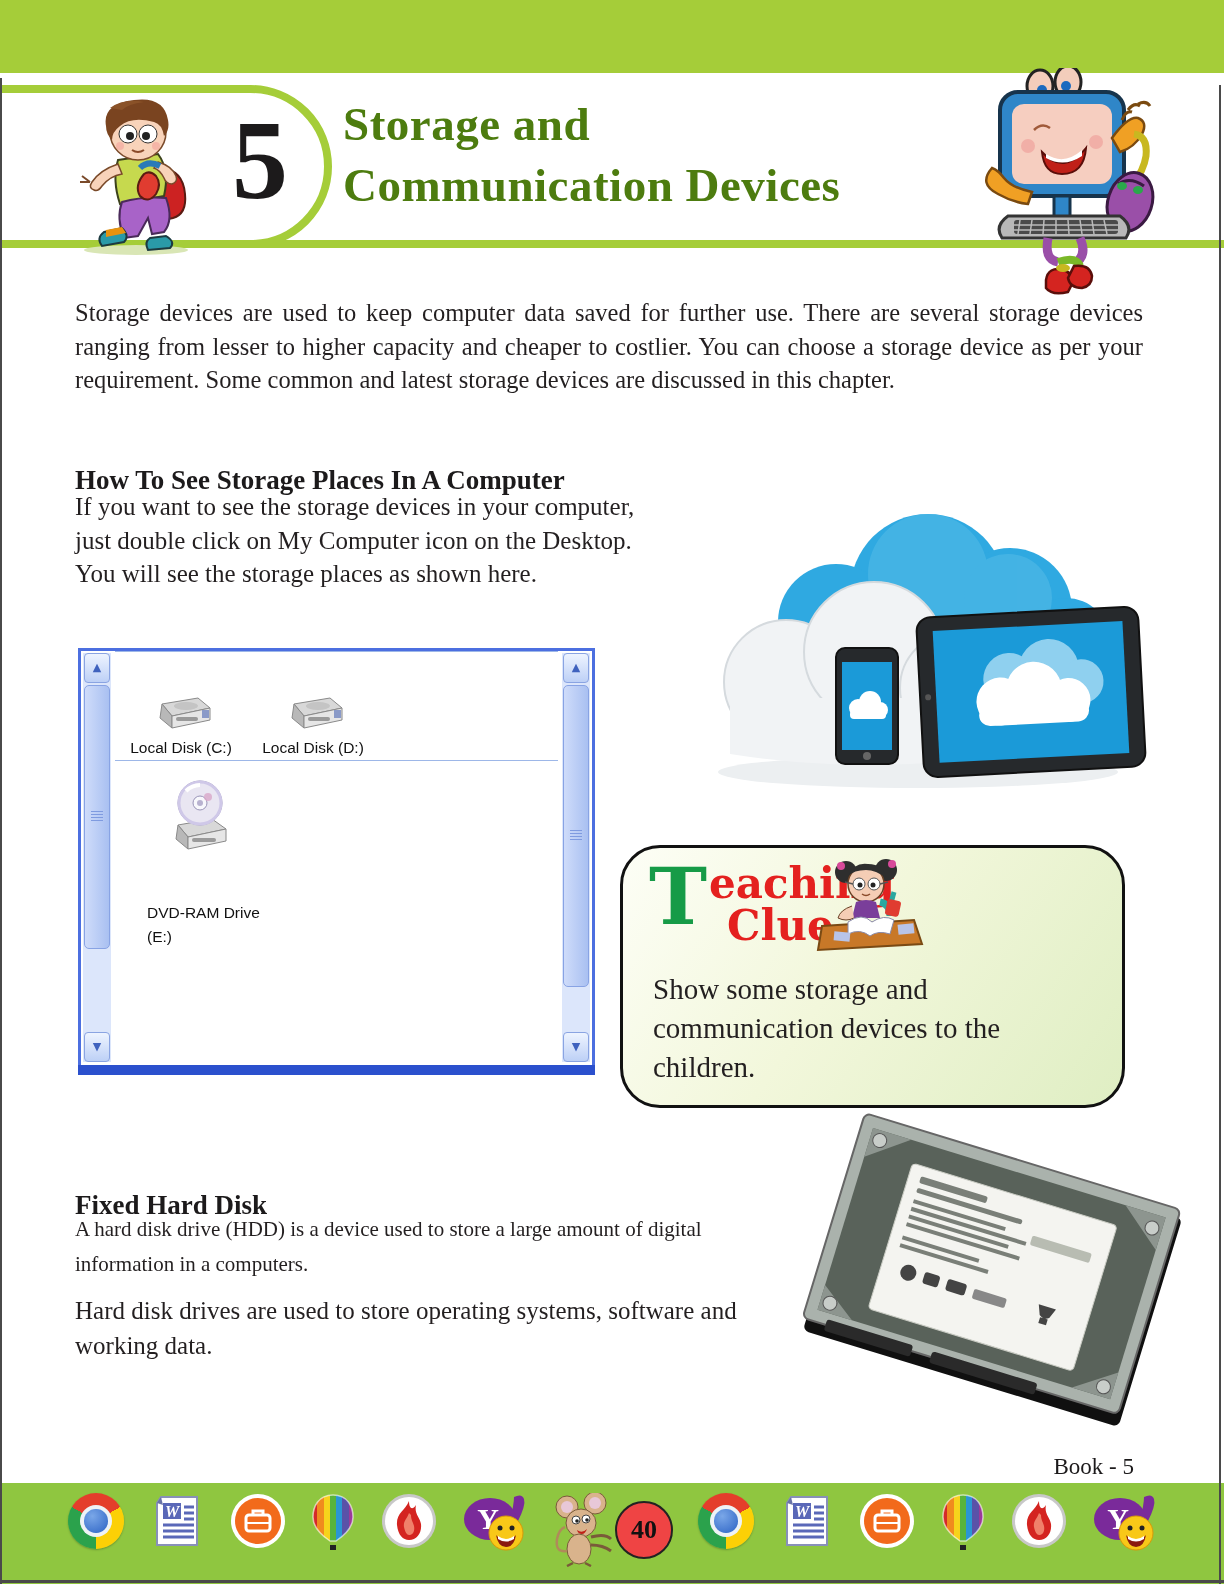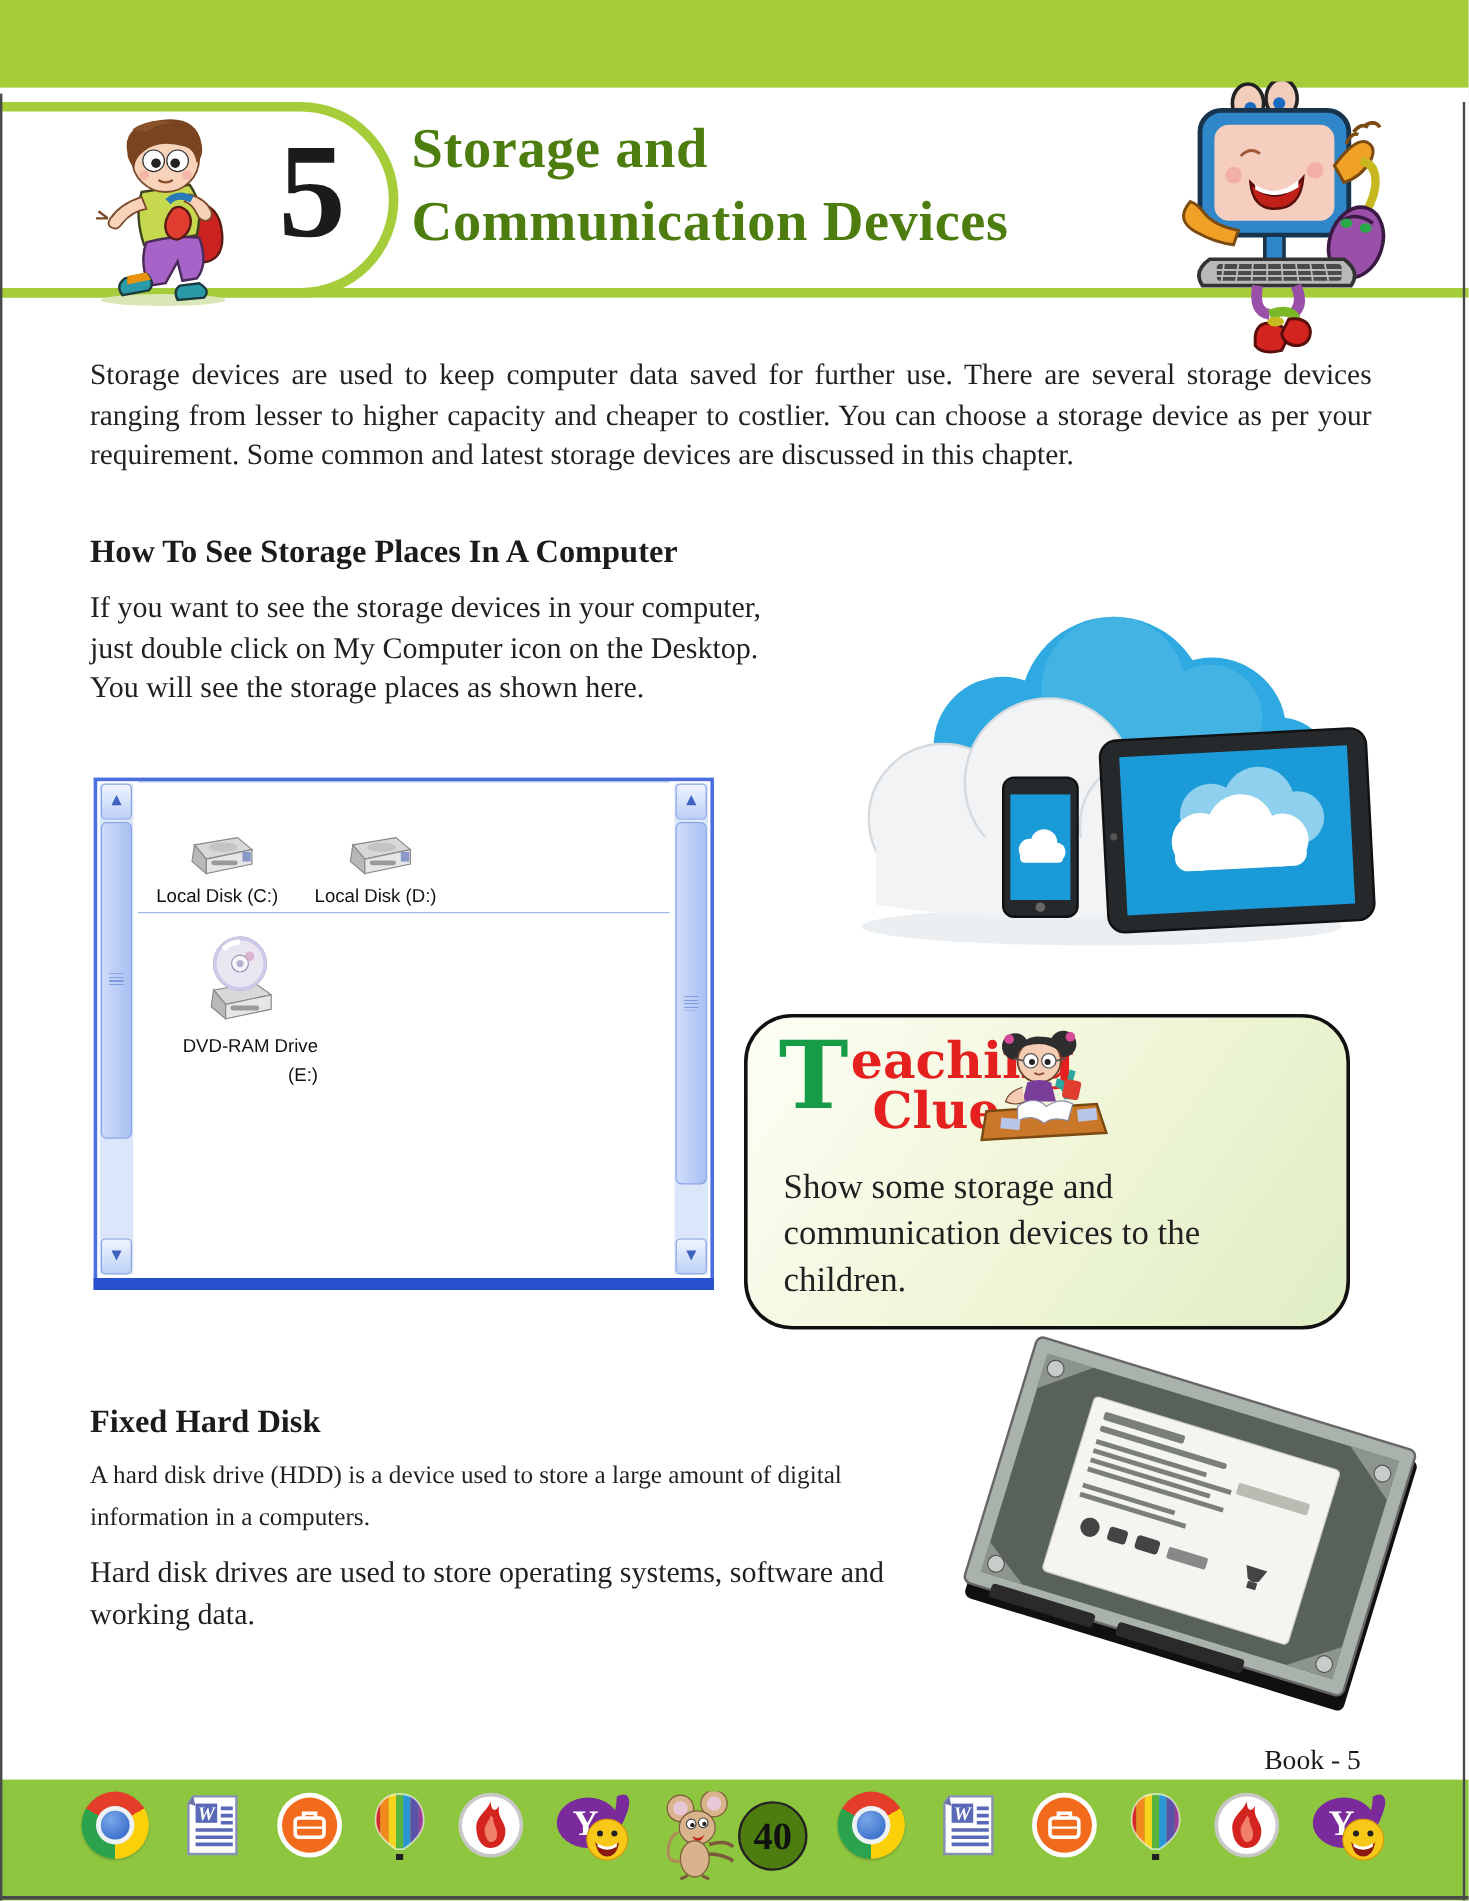--- a/index.html
+++ b/index.html
@@ -17,21 +17,21 @@
   .green-line{position:absolute;left:0;top:240px;width:1224px;height:8px;background:#a5cd39;z-index:1;}
   .chapter-num{position:absolute;left:232px;top:96px;font-size:112px;font-weight:bold;z-index:2;
                font-family:"Liberation Serif",serif;color:#1c1a1b;}
   .chapter-title{position:absolute;left:343px;top:94px;width:640px;z-index:2;
                  font-size:47px;font-weight:bold;line-height:61px;color:#4d7c0f;letter-spacing:.5px;}
   .boy{position:absolute;left:66px;top:98px;z-index:3;}
   .pc-char{position:absolute;left:962px;top:68px;z-index:5;}
   
   .intro{position:absolute;left:75px;top:296px;width:1068px;font-size:24.5px;line-height:33.5px;
          text-align:justify;}
-  .h-section{position:absolute;font-size:27px;font-weight:bold;color:#1c1a1b;}
+  .h-section{position:absolute;font-size:27px;font-weight:bold;color:#1c1a1b;margin-top:21px;}
   .h1{left:75px;top:444px;}
   .para-see{position:absolute;left:75px;top:490px;width:596px;font-size:25px;line-height:33.5px;}
   .h2{left:75px;top:1169px;}
   .para-hdd1{position:absolute;left:75px;top:1212px;width:700px;font-size:21px;line-height:34.5px;}
   .para-hdd2{position:absolute;left:75px;top:1294px;width:720px;font-size:25px;line-height:34.5px;}
   
   .explorer{position:absolute;left:78px;top:648px;width:517px;height:427px;background:#fff;
             border:3px solid #4c6fe0;box-sizing:border-box;font-family:"Liberation Sans",sans-serif;z-index:2;}
   .sb{position:absolute;top:2px;bottom:10px;width:28px;background:#dce6fb;}
   .sb.l{left:2px;} .sb.r{right:2px;}
@@ -70,22 +70,22 @@
   .footer{position:absolute;left:0;top:1483px;width:1224px;height:101px;background:#8fc640;z-index:30;}
   .icon-row{position:absolute;left:68px;right:68px;top:10px;display:flex;justify-content:space-between;
             align-items:flex-start;}
   .fi{width:56px;height:56px;position:relative;flex:0 0 auto;}
   .chrome{border-radius:50%;background:conic-gradient(from 60deg,#fcd006 0 120deg,#2ba24c 120deg 240deg,#e43e2b 240deg 360deg);
           box-shadow:0 1px 2px rgba(0,0,0,.25);}
   .chrome::before{content:"";position:absolute;left:50%;top:50%;width:58%;height:58%;margin:-29% 0 0 -29%;
           background:#eef2f5;border-radius:50%;}
   .chrome::after{content:"";position:absolute;left:50%;top:50%;width:42%;height:42%;margin:-21% 0 0 -21%;
           background:radial-gradient(circle at 35% 30%,#7aa7e8,#2b62c4);border-radius:50%;}
-  .badge40{width:58px;height:58px;border-radius:50%;background:#4d7c0f;border:2.5px solid #222;
-           display:flex;align-items:center;justify-content:center;font-size:32px;font-weight:bold;
+  .badge40{width:58px;height:58px;border-radius:50%;background:#ef4444;border:2.5px solid #222;
+           display:flex;align-items:center;justify-content:center;font-size:26px;font-weight:bold;
            font-family:"Liberation Serif",serif;color:#111;box-sizing:border-box;}
   .mouse40{display:flex;align-items:center;}
   
   svg{display:block;}
 </style>
 </head>
 <body>
 
 <div class="page">
 
@@ -272,21 +272,21 @@
               <path d="M28 60 L66 52 L66 64 L28 72 Z" fill="#e6e6e6" stroke="#8a8a8a"></path>
               <rect x="32" y="61" width="24" height="4" rx="2" fill="#9a9a9a"></rect>
               <circle cx="40" cy="26" r="22" fill="#e9e6f2" stroke="#9a94b8"></circle>
               <circle cx="40" cy="26" r="21" fill="none" stroke="#cfc8e8" stroke-width="3"></circle>
               <circle cx="40" cy="26" r="7" fill="#f8f8fc" stroke="#9a94b8"></circle>
               <circle cx="40" cy="26" r="3" fill="#b8b2d0"></circle>
               <path d="M26 14 a20 20 0 0 1 14 -6" stroke="#fff" stroke-width="4" fill="none"></path>
               <circle cx="48" cy="20" r="4" fill="#d8a8c8" opacity=".8"></circle>
             </svg>
           </div>
-          <div style="text-align:right;padding-left:14px;">DVD-RAM Drive (E:)</div>
+          <div style="text-align:left;padding-left:14px;margin-top:40px;">DVD-RAM Drive (E:)</div>
         </div>
       </div>
     </div>
     <div class="ex-bottom"></div>
   </div>
 
   <div class="tclue">
     <div class="tc-title">
       <span class="tc-T">T</span>
       <span class="tc-rest">eaching</span><br>

